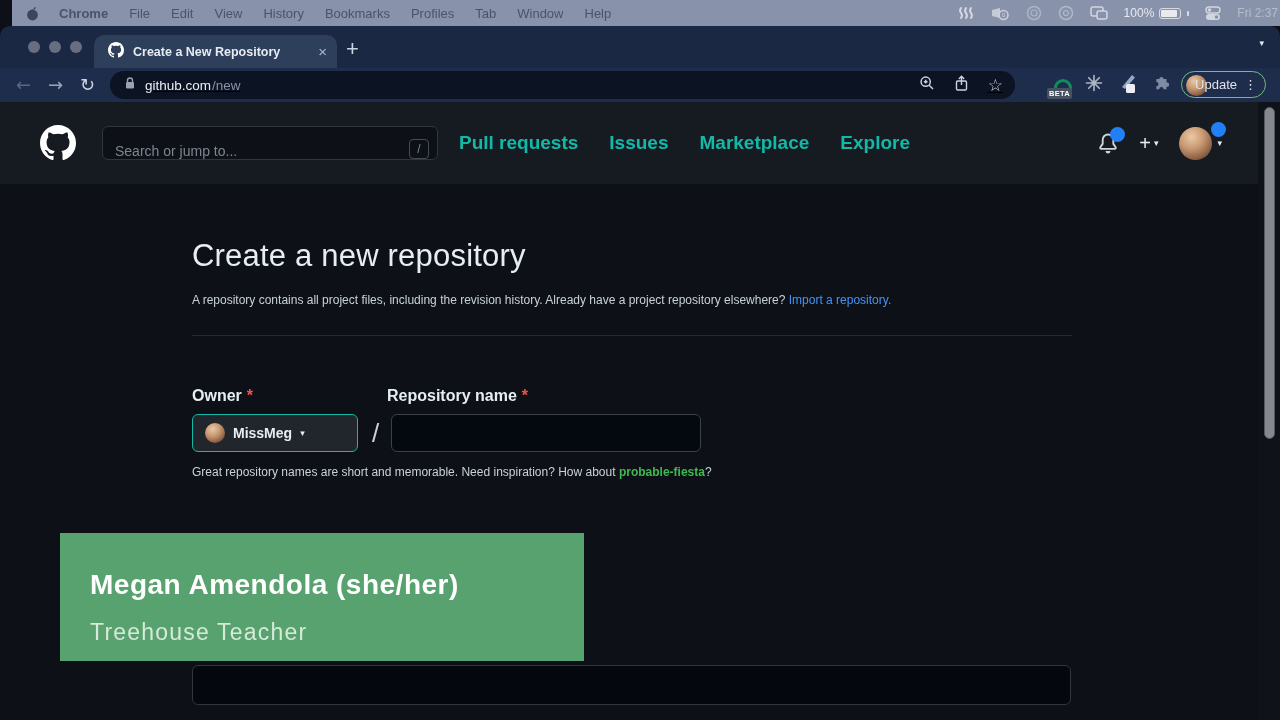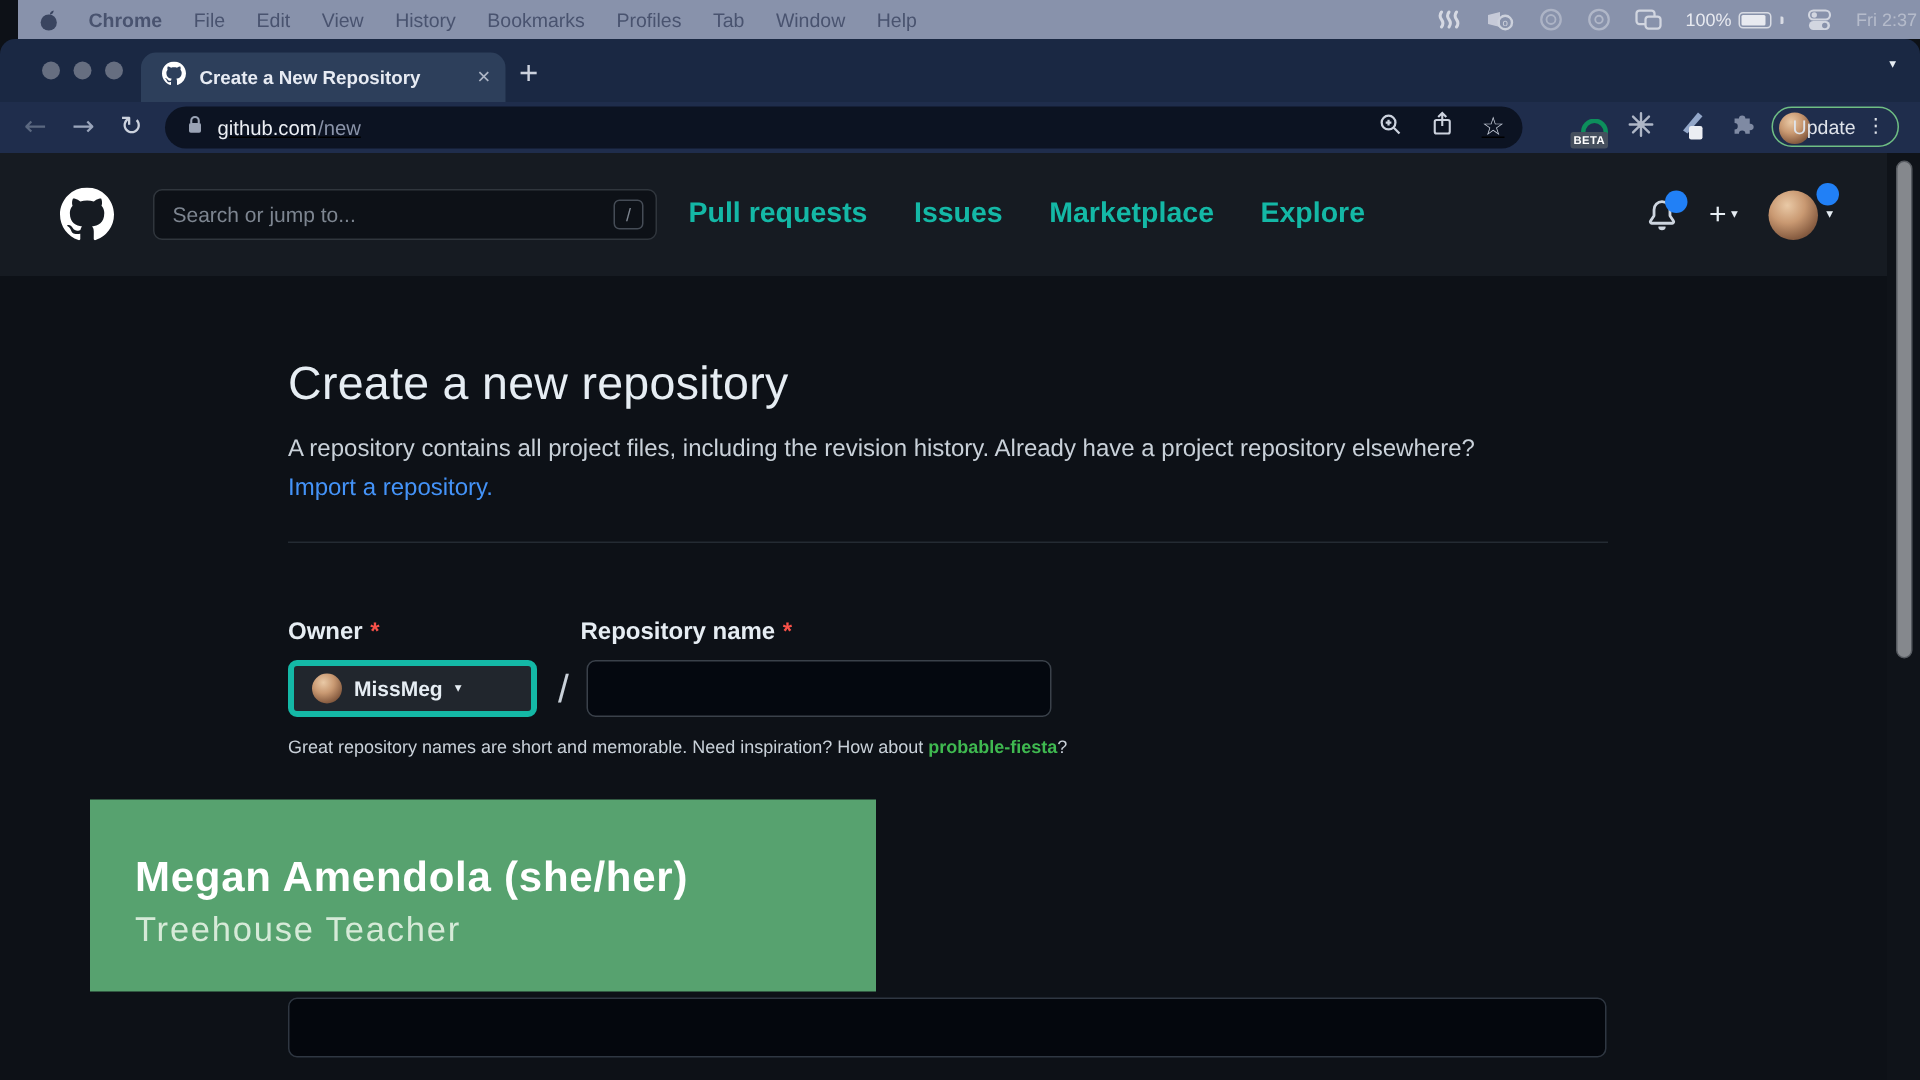--- a/index.html
+++ b/index.html
@@ -69,53 +69,53 @@
   }
   .update-pill .dots { font-family:"DejaVu Sans", sans-serif; font-size:13px; color:#dfe3ea; }
 
   
   .page { position:absolute; left:0; top:76px; width:1280px; height:618px; background:#0d1117; overflow:hidden; }
   .gh-header { position:absolute; left:0; top:0; width:1280px; height:82px; background:#161b22; display:flex; align-items:center; }
   .gh-logo { position:absolute; left:40px; top:23px; }
   .gh-search {
     position:absolute; left:102px; top:24px; width:336px; height:34px;
     background:#0d1117; border:1px solid #30363d; border-radius:6px;
-    display:flex; align-items:center; padding:0 8px 0 12px;
+    display:flex; align-items:flex-end; padding:0 8px 0 12px;
   }
   .gh-search input {
     flex:1; background:transparent; border:none; outline:none;
     color:#e6edf3; font-size:14px; font-family:"Liberation Sans", sans-serif;
   }
   .gh-search input::placeholder { color:#7d8590; }
   .slash-hint {
     width:20px; height:20px; border:1px solid #454c56; border-radius:4px;
     color:#7d8590; font-size:12px; display:flex; align-items:center; justify-content:center;
   }
   .gh-nav { position:absolute; left:459px; top:0; height:82px; display:flex; align-items:center; gap:31px; }
   .gh-nav a { color:#14b8a6; font-size:19px; font-weight:bold; text-decoration:none; cursor:pointer; white-space:nowrap; }
   .gh-right { position:absolute; right:58px; top:0; height:82px; display:flex; align-items:center; gap:21px; }
   .icon-wrap { position:relative; display:inline-flex; }
   .notif-dot { position:absolute; width:15px; height:15px; border-radius:50%; background:#2180f6; }
   .gh-plus { color:#e6edf3; font-size:20px; display:flex; align-items:center; gap:3px; cursor:pointer; }
   .caret { color:#e6edf3; font-size:9px; font-family:"DejaVu Sans", sans-serif; }
 
   .gh-main { position:absolute; left:192px; top:82px; width:880px; height:536px; }
   .page-title { color:#e6edf3; font-size:31px; font-weight:300; margin-top:54px; letter-spacing:.2px; }
-  .intro { margin-top:13px; width:830px; color:#c9d1d9; font-size:16px; line-height:26px; }
+  .intro { margin-top:13px; width:830px; color:#c9d1d9; font-size:12px; line-height:26px; }
   .intro a { color:#4493f8; text-decoration:none; cursor:pointer; }
   .divider { height:1px; background:#242b33; width:880px; }
   .div1 { margin-top:22px; }
 
   .labels-row { margin-top:51px; display:flex; }
   .field-label { color:#e6edf3; font-size:16px; font-weight:bold; }
   .req { color:#f85149; margin-left:5px; font-weight:bold; }
   .label-owner { width:195px; }
   .controls-row { margin-top:9px; display:flex; align-items:center; }
   .owner-btn {
-    width:166px; height:38px; background:#21262d; border:4px solid #14b8a6; border-radius:6px;
+    width:166px; height:38px; background:#21262d; border:1px solid #14b8a6; border-radius:6px;
     display:flex; align-items:center; padding:0 12px; gap:8px; cursor:pointer;
   }
   .owner-btn .oname { color:#e6edf3; font-size:14px; font-weight:bold; }
   .slash-sep { color:#c9d1d9; font-size:26px; font-weight:300; margin:0 12px 0 14px; }
   .repo-input {
     width:310px; height:38px; background:#04080f; border:1px solid #3a414a; border-radius:6px;
     color:#e6edf3; font-size:14px; padding:0 10px; outline:none;
     font-family:"Liberation Sans", sans-serif;
   }
   .hint { margin-top:13px; color:#c9d1d9; font-size:12px; }
@@ -131,21 +131,21 @@
   
   .scroll-rail { position:absolute; right:0; top:0; width:22px; height:618px; background:#0f1319; }
   .scroll-thumb { position:absolute; right:5px; top:5px; width:11px; height:332px; border-radius:6px; background:#85888d; border:1px solid #565a60; }
 
   
   .lower-third {
     position:absolute; left:60px; top:533px; width:524px; height:128px;
     background:#57a26f; z-index:50; padding:36px 0 0 30px;
   }
   .lt-name { color:#ffffff; font-size:28px; font-weight:bold; letter-spacing:.5px; }
-  .lt-role { color:#d6ead8; font-size:23px; letter-spacing:1.2px; margin-top:5px; }
+  .lt-role { color:#d6ead8; font-size:23px; letter-spacing:1.2px; margin-top:18px; }
 </style>
 </head>
 <body>
 
 <div class="screen">
 
   <div class="menubar">
     <span class="apple">
       <svg width="13" height="15" viewBox="0 0 13 15">
           <g fill="#3a4560">

